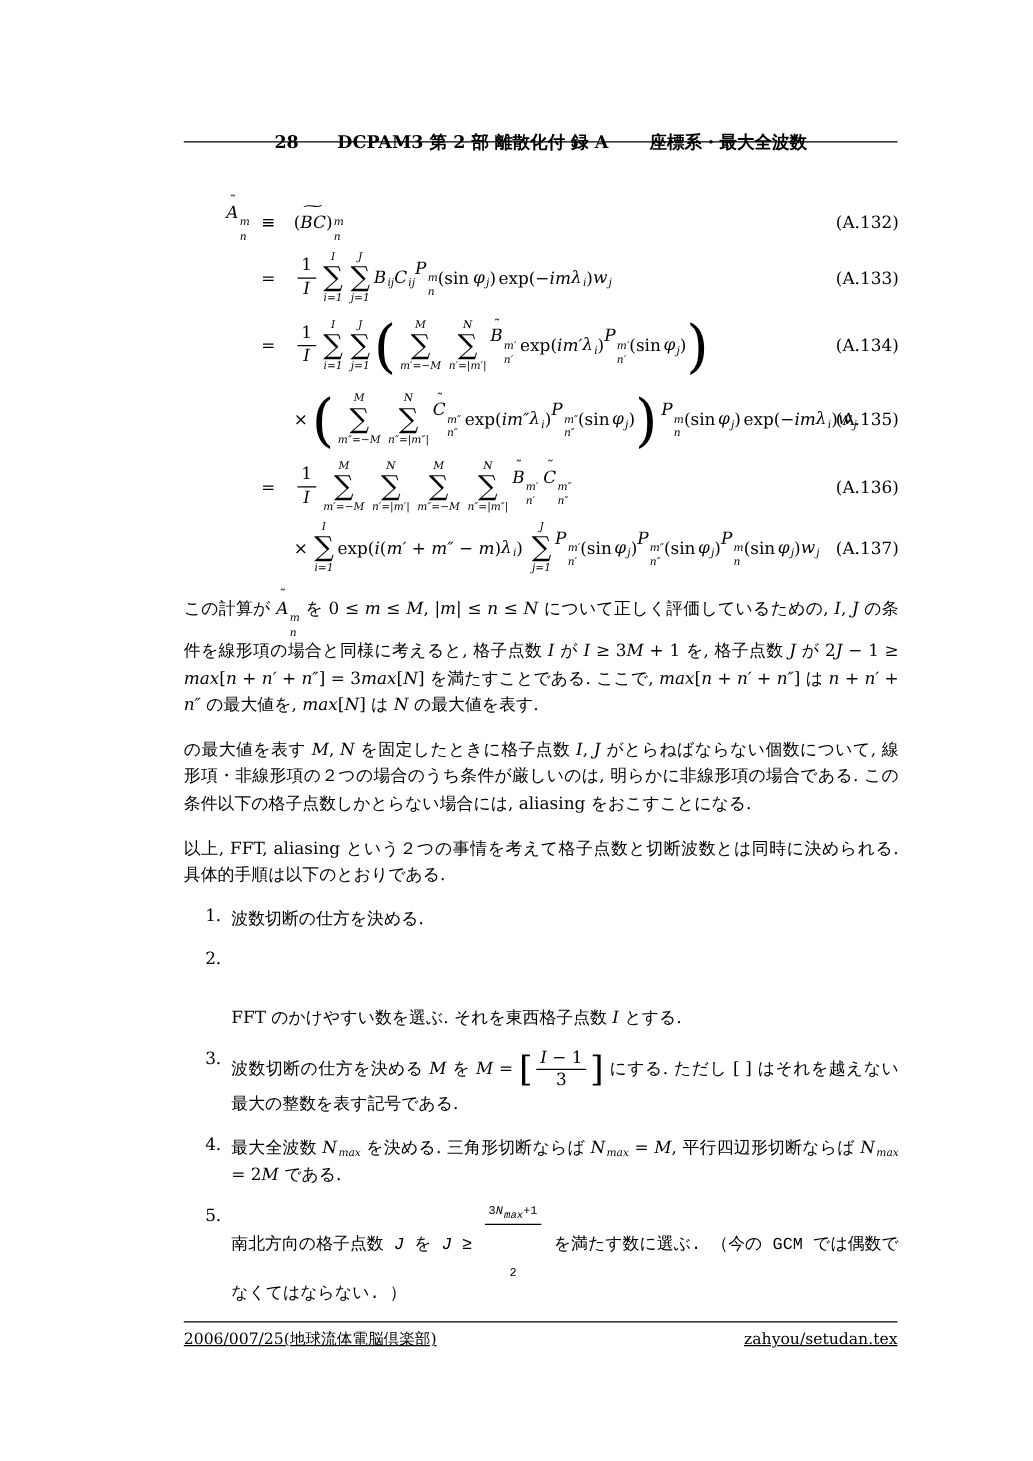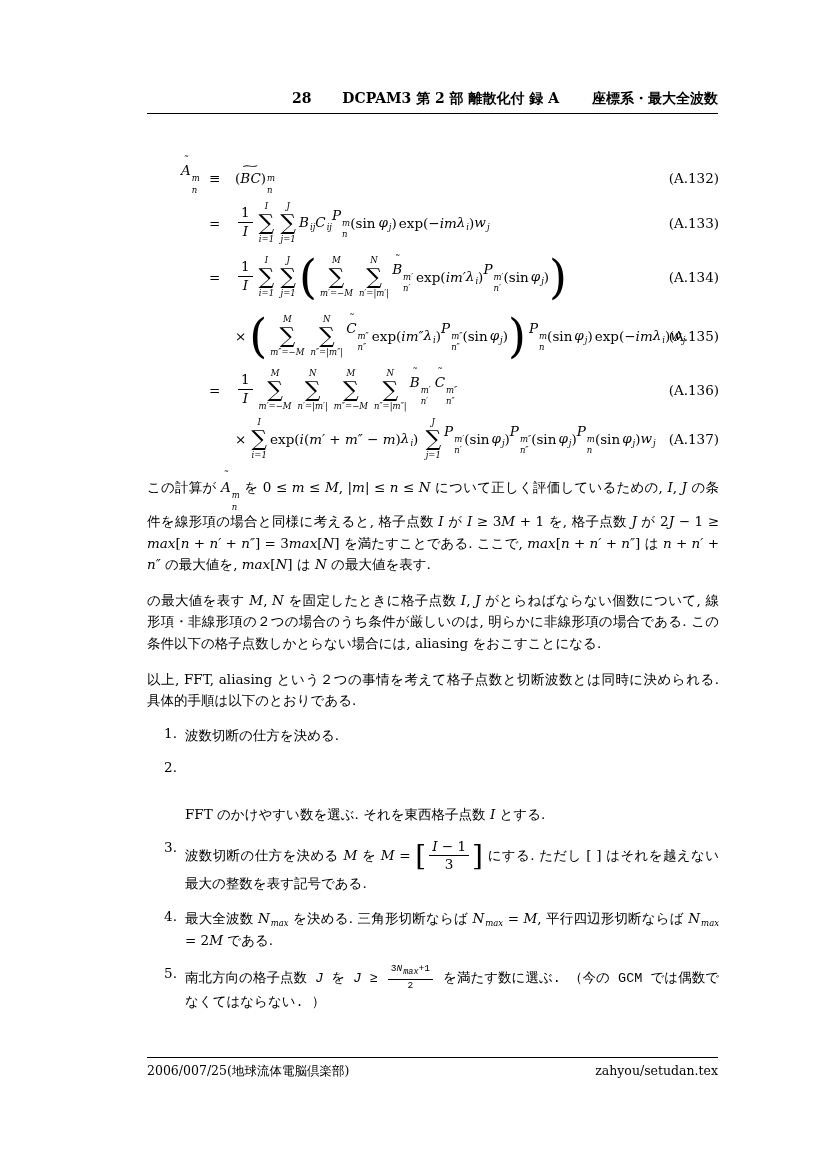--- a/index.html
+++ b/index.html
@@ -1,20 +1,20 @@
 <!DOCTYPE html>
 <html><head>
 <meta charset="utf-8">
 <style>
   html,body{margin:0;padding:0;background:#ffffff;}
   .page{position:relative;width:826px;height:1169px;background:#ffffff;color:#000;
         font-family:"DejaVu Serif","Liberation Serif",serif;overflow:hidden;}
   
-  .header{position:absolute;left:147px;right:108px;top:90px;display:flex;
-          justify-content:flex-end;align-items:baseline;font-size:14px;font-weight:bold;}
+  .header{position:absolute;left:147px;right:108px;top:105px;display:flex;
+          justify-content:center;align-items:baseline;font-size:14px;font-weight:bold;}
   .hleft .pgnum{margin-right:26px;}
   .hright .sec{margin-right:28px;}
   .hrule{position:absolute;left:147px;right:108px;top:113px;border-top:1px solid #000;}
   
   .content{position:absolute;left:147px;top:152px;width:572px;font-size:13.5px;}
   
   .eqs{margin-top:6px;}
   .eqrow{display:flex;align-items:center;position:relative;padding:4px 0 4px 34px;white-space:nowrap;}
   .eqrow.tall{padding-top:9px;padding-bottom:9px;}
   .eq-lhs{width:28px;display:flex;align-items:center;}
@@ -24,21 +24,21 @@
   
   .rm,.mi{white-space:pre-wrap;}
   .mi{font-style:italic;}
   .msp{display:inline-block;}
   .sum{display:inline-flex;flex-direction:column;align-items:center;margin:0 3px;line-height:1;vertical-align:middle;}
   .sum .lim{font-size:8.5px;font-style:italic;line-height:1;white-space:pre;}
   .sum .sg{font-size:22px;line-height:1;margin:1px 0;font-style:normal;}
   .frac{display:inline-flex;flex-direction:column;align-items:center;margin:0 3px;line-height:1.15;vertical-align:middle;}
   .frac .fn{border-bottom:1px solid #000;padding:0 3px 1px;display:inline-block;text-align:center;}
   .frac .fd{padding-top:1px;display:inline-block;text-align:center;}
-  .sfrac{font-size:9.5px;margin:0 2px;transform:translateY(-1px);}
+  .sfrac{font-size:9.5px;margin:0 2px;transform:translateY(-1px);gap:33px;}
   .bigd{font-weight:300;line-height:0;vertical-align:middle;}
   .bigd.xl{font-size:46px;}
   .bigd.m{font-size:28px;}
   .ssw{display:inline;white-space:nowrap;}
   .bse{position:relative;display:inline-block;}
   .tld{position:absolute;top:-0.55em;left:55%;transform:translateX(-50%);font-size:0.8em;line-height:1;}
   .scripts{display:inline-flex;flex-direction:column;align-items:flex-start;font-size:8.5px;line-height:1;
            margin-left:1px;vertical-align:-6px;}
   .scripts .ssup{margin-bottom:3px;font-style:italic;white-space:pre;}
   .scripts .ssub{font-style:italic;white-space:pre;}
@@ -48,21 +48,21 @@
   
   .para{margin-top:14px;line-height:1.6;text-align:justify;}
   
   .olist{margin-top:6px;}
   .li{display:flex;margin-top:13px;}
   .li-num{width:30px;text-align:right;flex:none;}
   .li-body{margin-left:8px;flex:1;line-height:1.6;text-align:justify;}
   
   .frule{position:absolute;left:147px;right:108px;top:1057px;border-top:1px solid #000;}
   .footer{position:absolute;left:147px;right:108px;top:1063px;display:flex;
-          justify-content:space-between;font-size:12.5px;}
+          justify-content:space-between;font-size:12.5px;text-decoration:underline;}
 </style>
 </head>
 <body>
 
 <div class="page">
   <div class="header">
     <span class="hleft">
       <span class="pgnum">28</span>
       <span>DCPAM3 第 2 部 離散化</span>
     </span>

